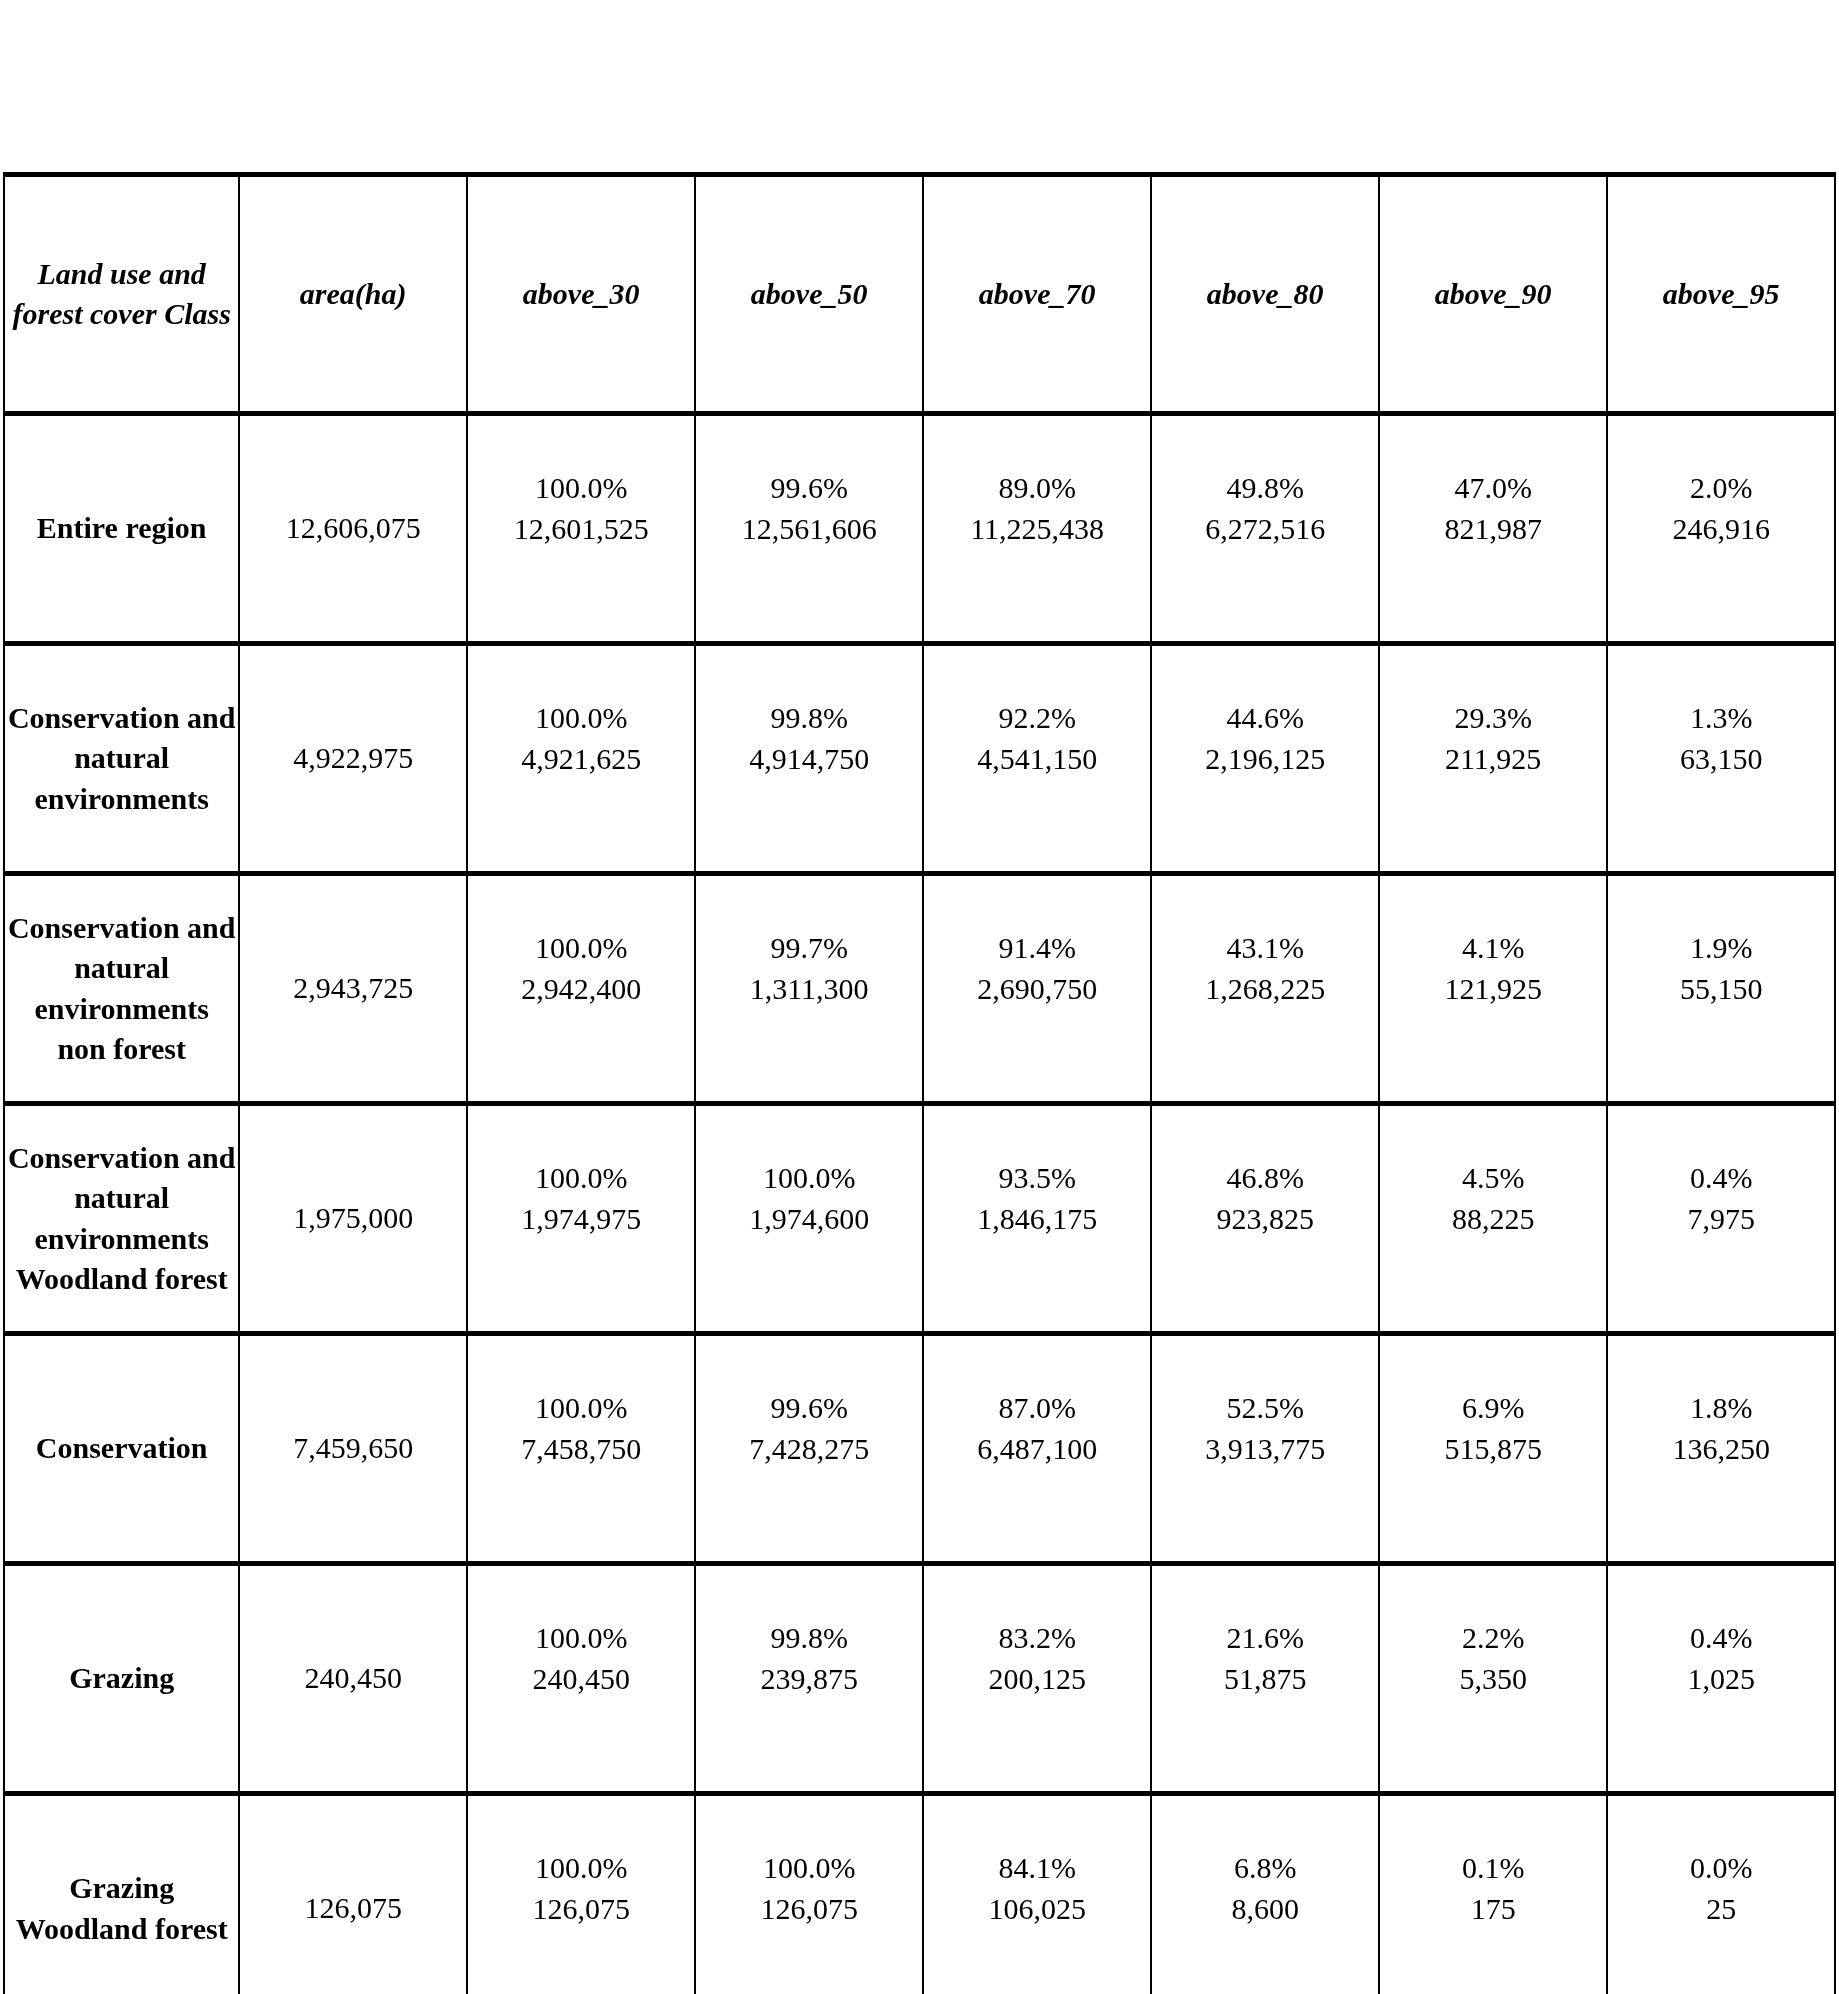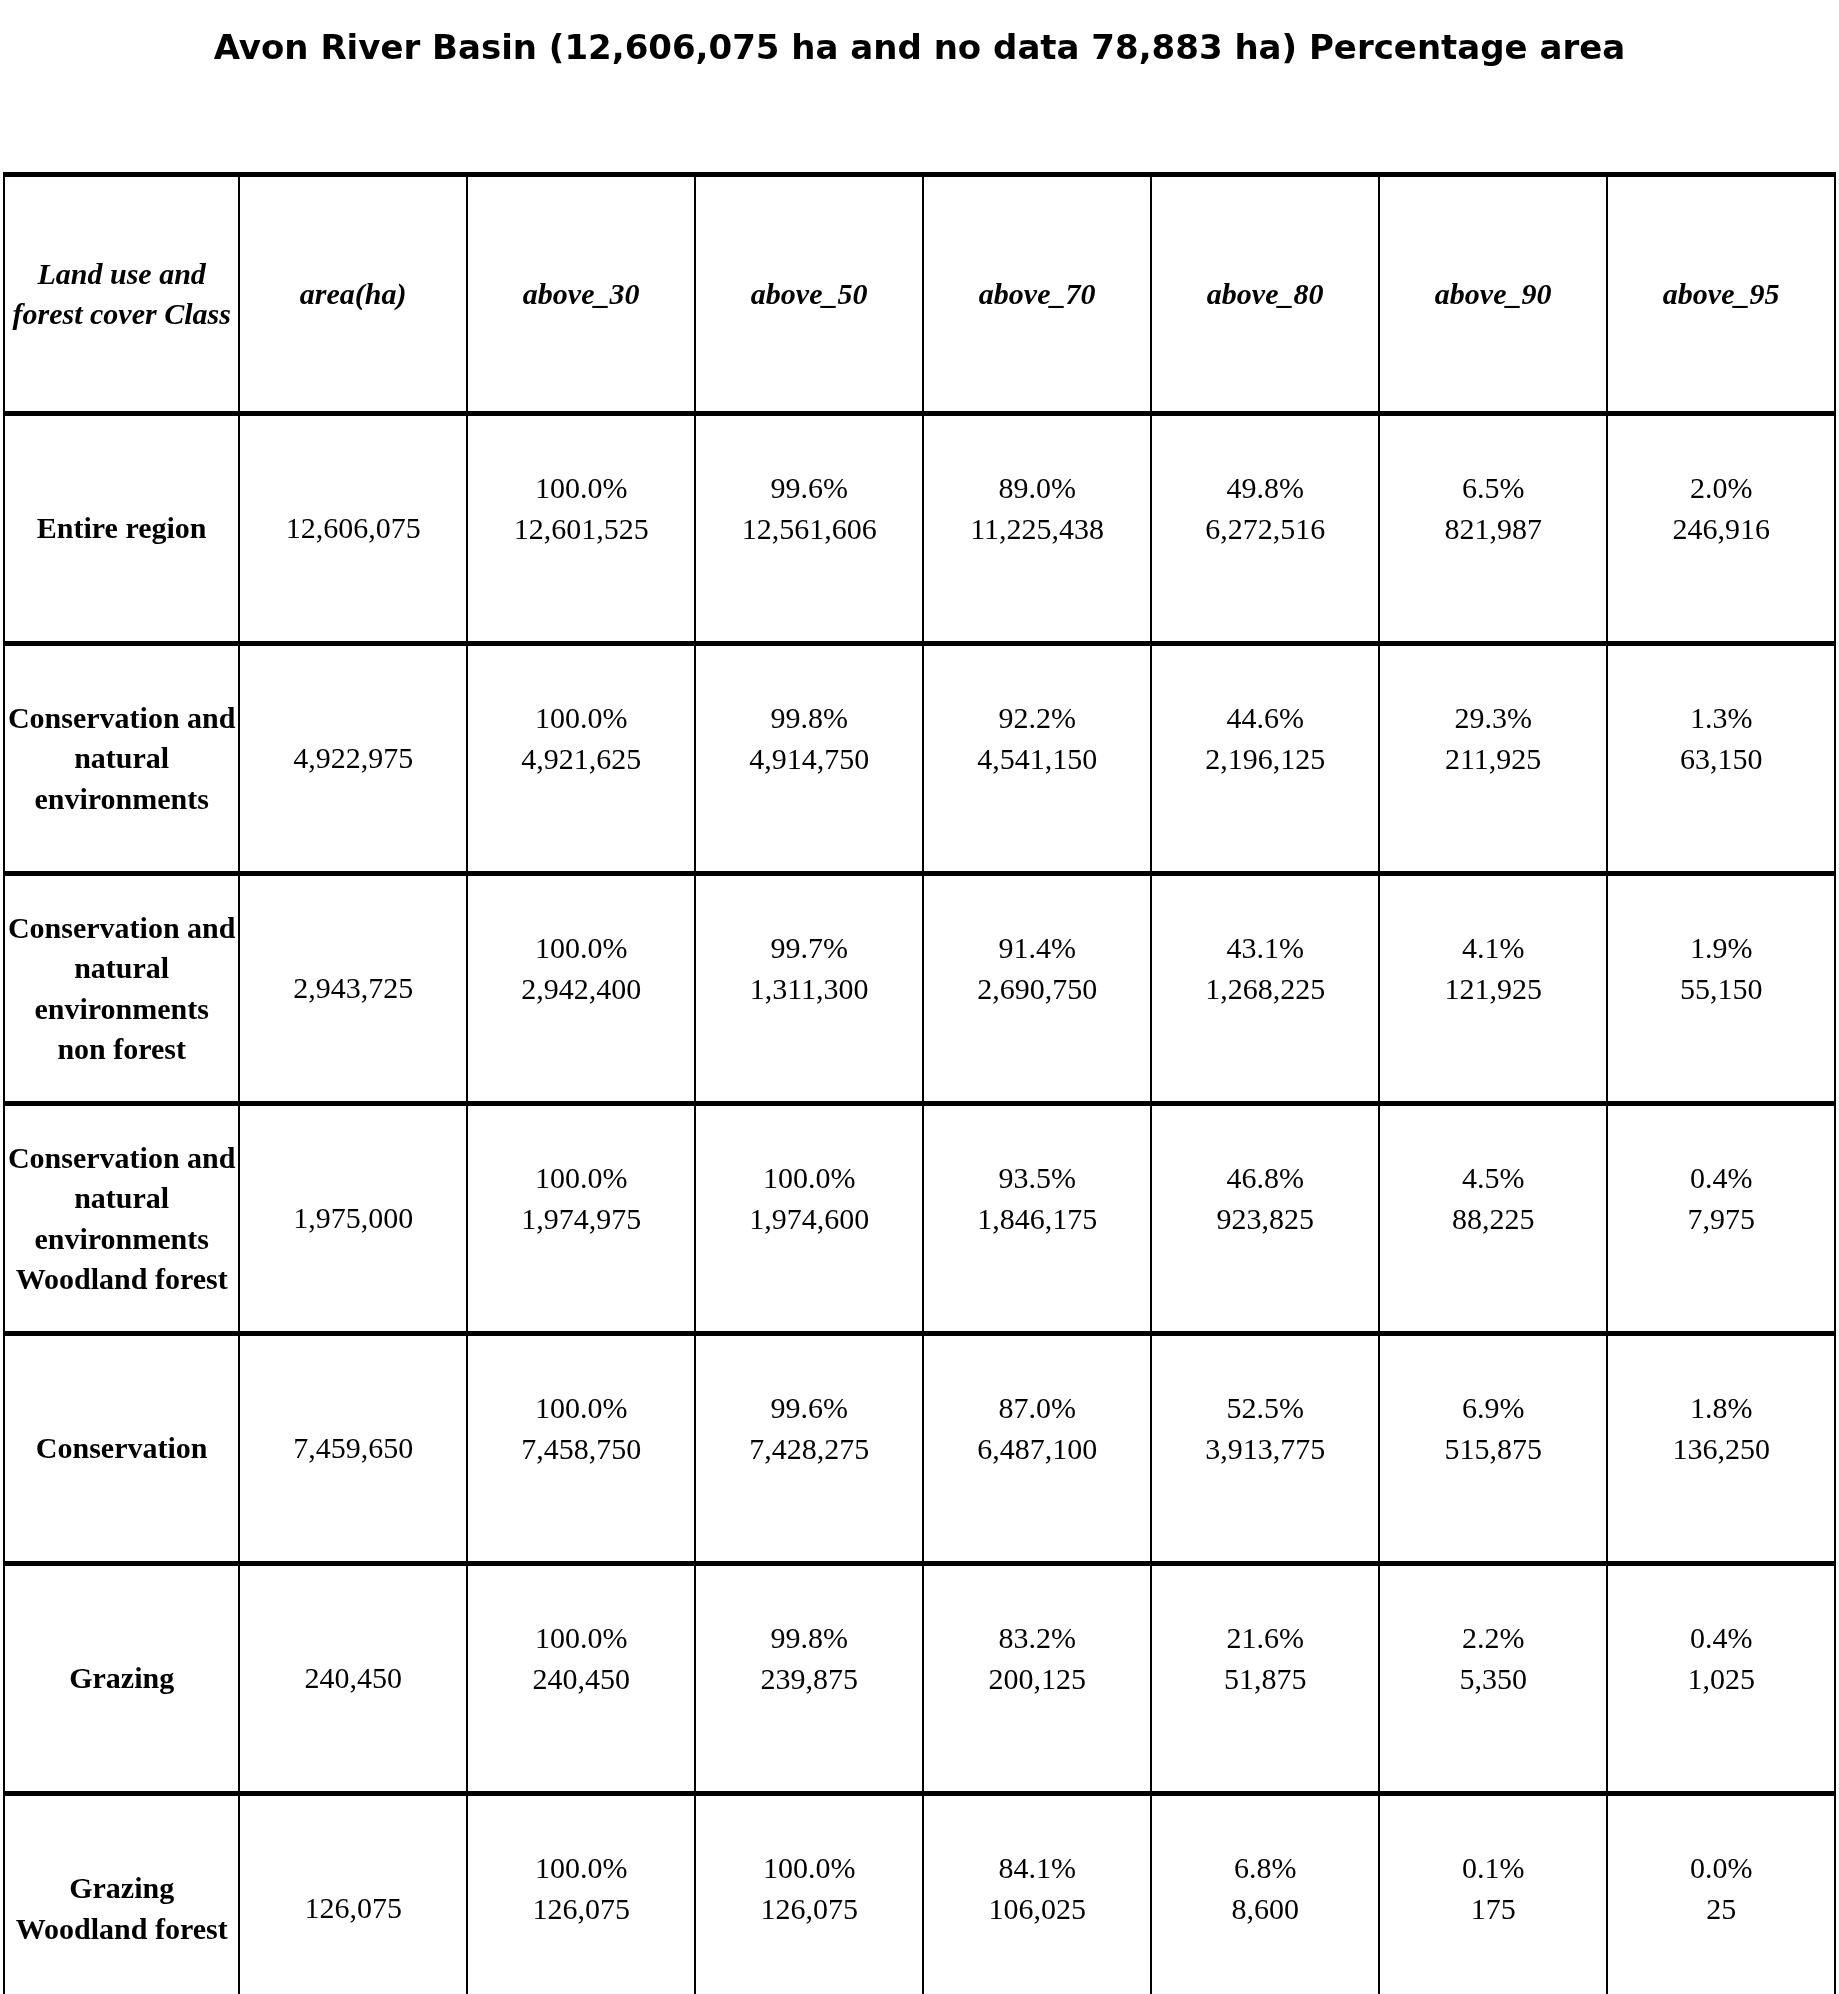--- a/index.html
+++ b/index.html
@@ -28,21 +28,20 @@
   table.data thead tr{height:239px;font-style:italic;}
   table.data tbody tr{height:230px;}
   table.data th{font-weight:bold;}
   td.row-label{font-weight:bold;font-size:28px;padding:0 4px;}
   .val-block{transform:translateY(-20px);}
 </style>
 </head>
 <body>
 
 <div class="page-title">
-  <div>Avon River Basin (12,606,075 ha and no data 78,883 ha) Percentage area</div>
 </div>
 
 <table class="data">
   <colgroup>
     <col class="c-label">
       <col>
       <col>
       <col>
       <col>
       <col>
@@ -84,21 +83,21 @@
           </div>
         </td>
         <td>
           <div class="val-block">
             <div class="pct">49.8%</div>
             <div class="ha">6,272,516</div>
           </div>
         </td>
         <td>
           <div class="val-block">
-            <div class="pct">6.5%</div>
+            <div class="pct">47.0%</div>
             <div class="ha">821,987</div>
           </div>
         </td>
         <td>
           <div class="val-block">
             <div class="pct">2.0%</div>
             <div class="ha">246,916</div>
           </div>
         </td>
       </tr>

